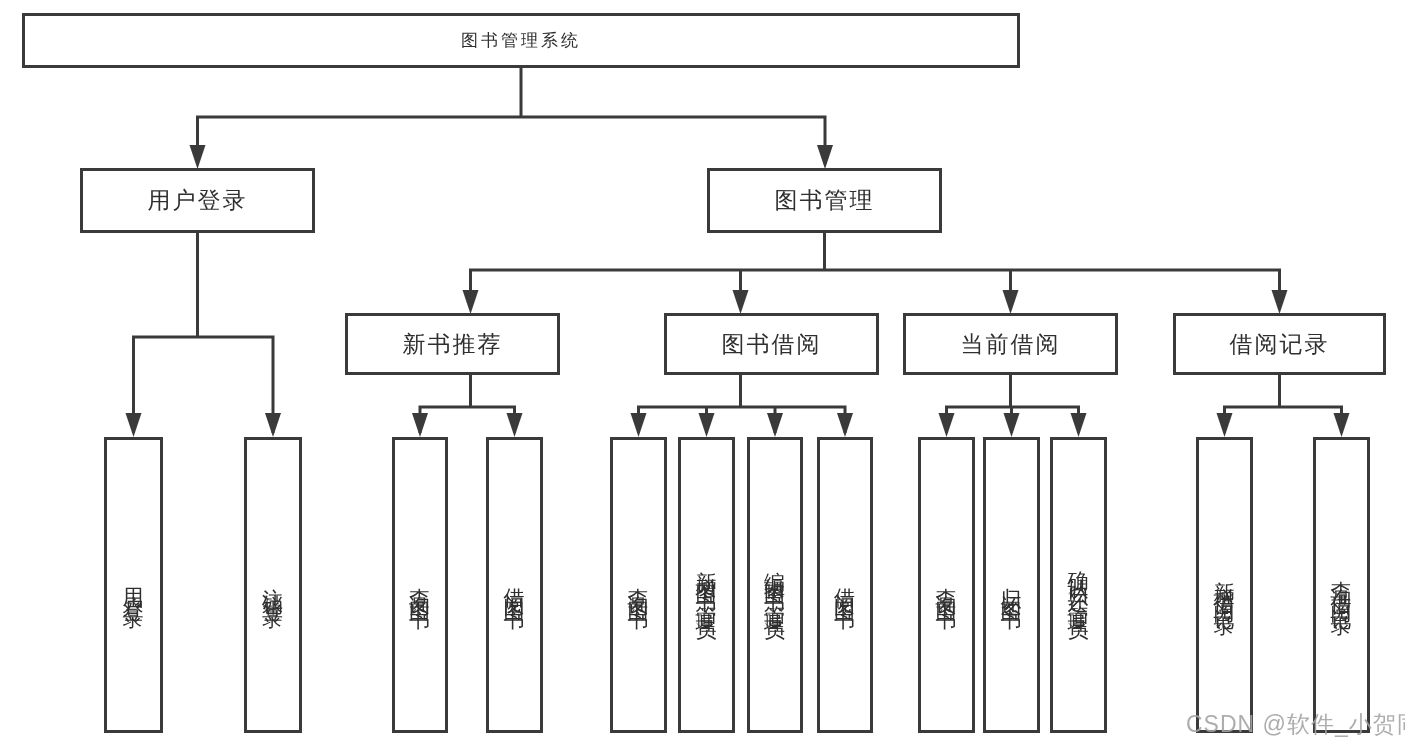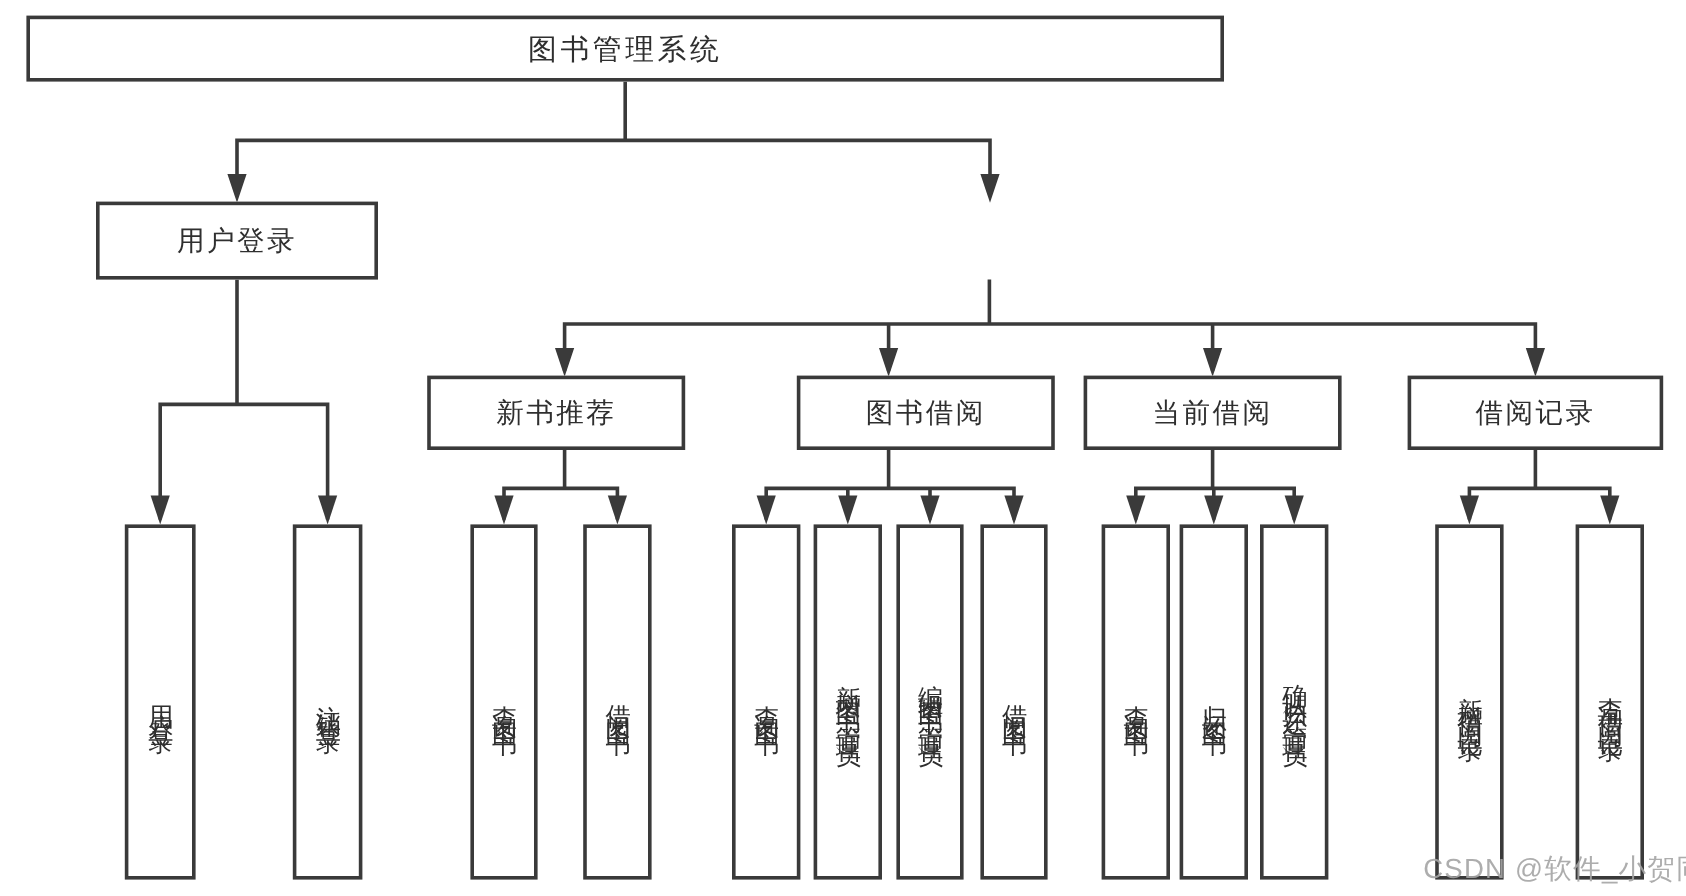--- a/index.html
+++ b/index.html
@@ -9,21 +9,21 @@
     color:#2f2f2f;
   }
   .stage{position:absolute;left:0;top:0;width:1405px;height:747px;}
   svg.wires{position:absolute;left:0;top:0;pointer-events:none;}
   .node{
     position:absolute;background:#ffffff;border:3px solid #3a3a3a;
     display:flex;align-items:center;justify-content:center;
     box-sizing:border-box;
   }
   .hnode{font-size:23px;letter-spacing:2px;}
-  .title-node{font-size:24px;letter-spacing:3px;}
+  .title-node{font-size:17px;letter-spacing:3px;}
   .vnode{
     font-size:21px;
     writing-mode:vertical-rl;
     letter-spacing:7px;
     line-height:1.1;
   }
   .watermark{
     position:absolute;left:1186px;top:709px;
     font-size:23px;color:rgba(164,164,164,0.9);
     letter-spacing:1px;white-space:nowrap;
@@ -77,22 +77,23 @@
       <polygon points="1070.5,413 1086.5,413 1078.5,437"></polygon>
 
       <polygon points="1216.5,413 1232.5,413 1224.5,437"></polygon>
       <polygon points="1333.5,413 1349.5,413 1341.5,437"></polygon>
     </g>
   </svg>
 
   <div class="node title-node" style="left:22px;top:13px;width:998px;height:55px;">图书管理系统</div>
 
   <div class="node hnode" style="left:80px;top:168px;width:235px;height:65px;">用户登录</div>
+  <div class="node hnode" style="left:707px;top:168px;width:235px;height:65px;">图书管理</div>
 
-  <div class="node hnode" style="left:356px;top:313px;width:215px;height:62px;">新书推荐</div>
+  <div class="node hnode" style="left:345px;top:313px;width:215px;height:62px;">新书推荐</div>
   <div class="node hnode" style="left:664px;top:313px;width:215px;height:62px;">图书借阅</div>
   <div class="node hnode" style="left:903px;top:313px;width:215px;height:62px;">当前借阅</div>
   <div class="node hnode" style="left:1173px;top:313px;width:213px;height:62px;">借阅记录</div>
 
   <div class="node vnode" style="left:104px;top:437px;width:59px;height:296px;">用户登录</div>
   <div class="node vnode" style="left:244px;top:437px;width:58px;height:296px;">注销登录</div>
 
   <div class="node vnode" style="left:392px;top:437px;width:56px;height:296px;">查询图书</div>
   <div class="node vnode" style="left:486px;top:437px;width:57px;height:296px;">借阅图书</div>
 

